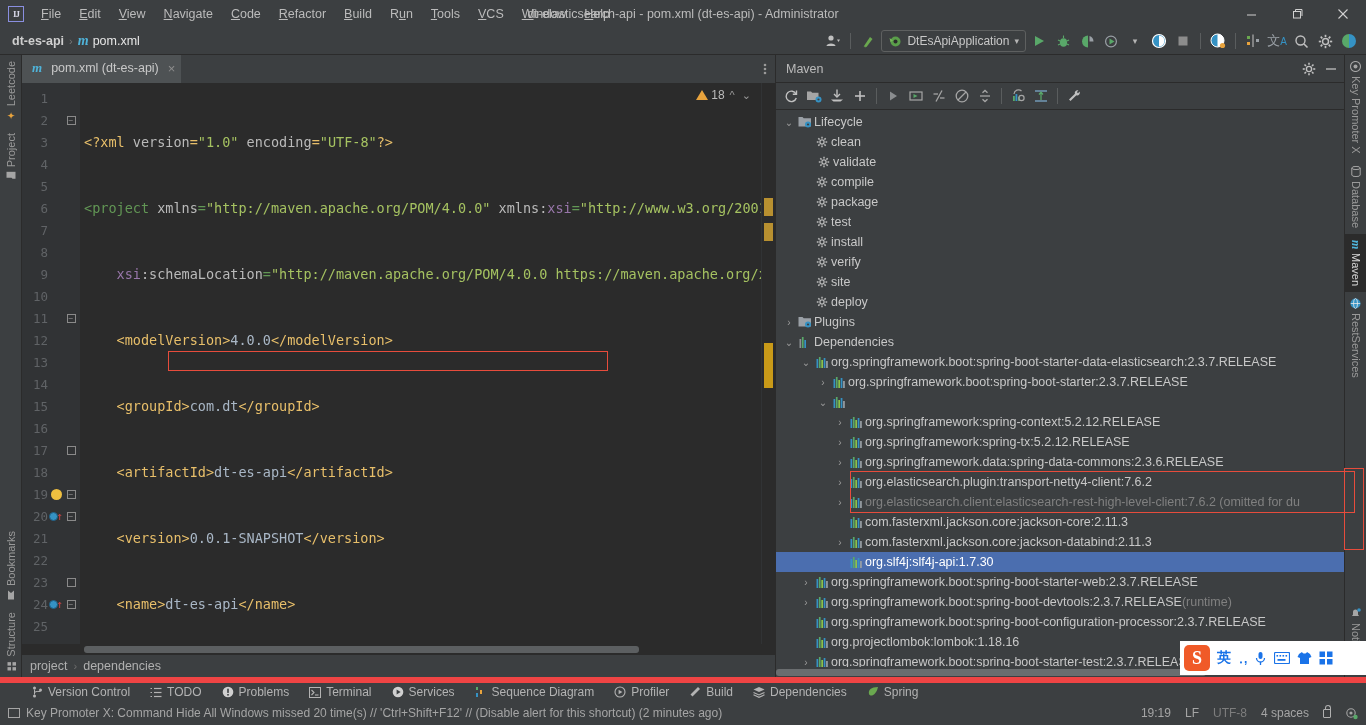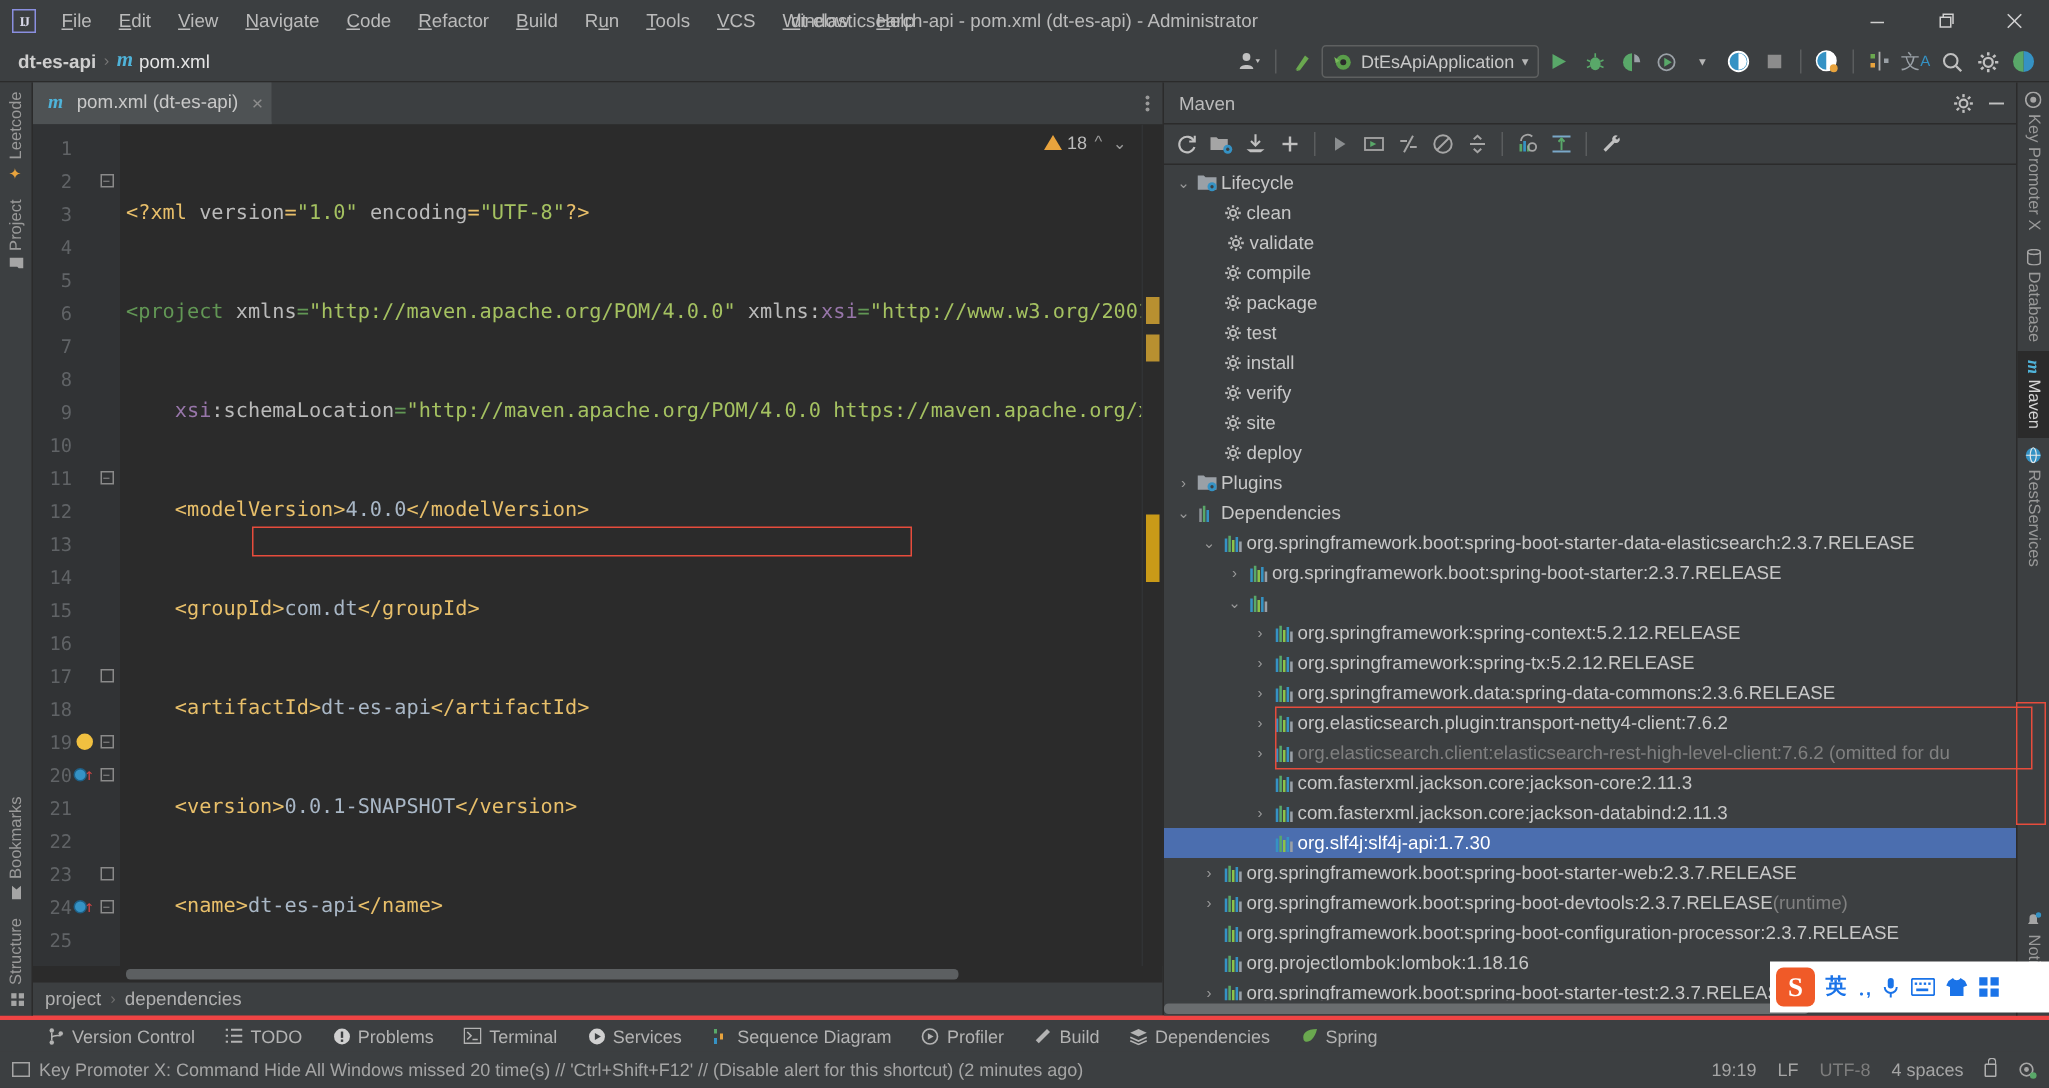--- a/index.html
+++ b/index.html
@@ -166,21 +166,21 @@
   .node .tw { width: 14px; text-align: center; color: #9a9a9a; font-size: 10px; flex: 0 0 14px; }
   .node .ico { width: 18px; display: flex; align-items: center; justify-content: center; flex: 0 0 18px; }
   .node .lbl { overflow: hidden; text-overflow: ellipsis; }
   .dim { color: #808080; }
   .mv-hscroll { height: 10px; background: #3c3f41; position: relative; flex: 0 0 10px; }
   .mv-hscroll .thumb { position: absolute; top: 2px; height: 7px; background: #6a6d6f; border-radius: 3px; }
 
   
   .toolbar-bottom {
     height: 24px; background: #3c3f41; display: flex; align-items: center; flex: 0 0 24px;
-    border-top: 3px solid #ef4444; padding-left: 22px; gap: 0;
+    border-top: 6px solid #ef4444; padding-left: 22px; gap: 0;
   }
   .twbtn { display: flex; align-items: center; gap: 5px; padding: 2px 10px; font-size: 12px; color: #b3b3b3; cursor: default;}
   .status {
     height: 24px; background: #3c3f41; display: flex; align-items: center; flex: 0 0 24px;
     font-size: 12px; color: #a5a5a5; padding: 0 8px 0 8px; gap: 6px;
   }
   .status .right { margin-left: auto; display: flex; align-items: center; gap: 14px; }
   .lock { display:inline-block; width: 8px; height: 9px; border: 1.5px solid #b0b0b0; border-radius: 1px; position: relative;}
   .lock:before{content:"";position:absolute;top:-5px;left:1px;width:4px;height:4px;border:1.5px solid #b0b0b0;border-bottom:none;border-radius:3px 3px 0 0;}
 

